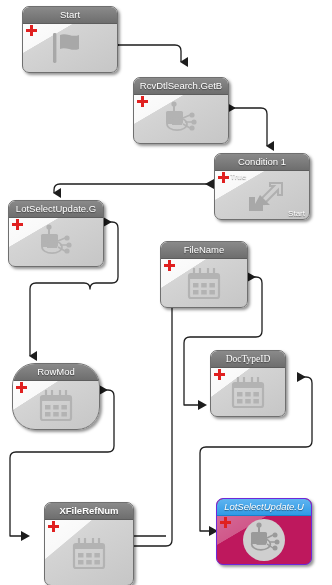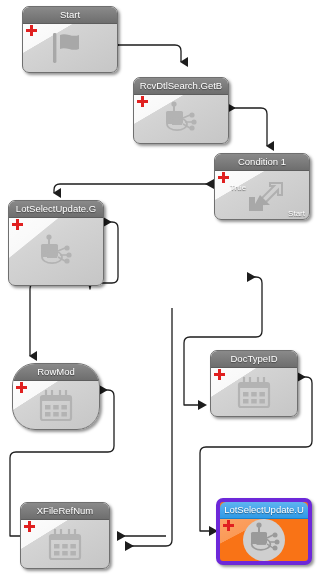--- a/index.html
+++ b/index.html
@@ -72,40 +72,41 @@
   .node .glyph {
     position: absolute;
     left: 0; right: 0; top: 0; bottom: 0;
     display: flex;
     align-items: center;
     justify-content: center;
     z-index: 2;
   }
   
   .node.selected {
-    border: 4px solid #6d28d9;
-    background: #f97316;
+    border: 1px solid #6d28d9;
+    background: #be185d;
+    font-style: italic;
   }
   .node.selected .titlebar {
     background: linear-gradient(#5fb4f0, #2f9ae6);
     border-bottom: 1px solid #1a82cc;
     color: #ffffff;
   }
   .node.selected .wedge {
     background: linear-gradient(to bottom right, rgba(255,255,255,0.35) 0%, rgba(255,255,255,0.28) 42%, rgba(255,255,255,0) 43%);
   }
   .cond-label {
     position: absolute;
     font-size: 8px;
     color: #ffffff;
     text-shadow: 0 1px 1px rgba(0,0,0,0.5);
     z-index: 4;
     white-space: nowrap;
   }
-  .cond-true  { left: 15px; top: 12px; }
+  .cond-true  { left: 15px; top: 1px; }
   .cond-false { right: 4px; bottom: 1px; }
 </style>
 </head>
 <body>
 
 <div id="canvas">
 
   <svg id="wires" viewBox="0 0 332 585" width="332" height="585">
     <defs>
       <marker id="arrowDown" markerWidth="12" markerHeight="12" refX="5" refY="8" orient="auto" markerUnits="userSpaceOnUse">
@@ -222,21 +223,21 @@
       <span class="cond-label cond-false">Start</span>
       <div class="glyph" style="padding-top:6px;">
         <svg width="44" height="34" viewBox="0 0 44 34">
           <path d="M30,2 L42,2 L42,14 L38,14 L38,9 L24,23 L20,19 L34,5 L30,5 Z" fill="none" stroke="#b0b0b0" stroke-width="2"></path>
           <path d="M20,14 L30,24 L23,24 L23,30 L9,30 L9,16 L15,16 L15,23 Z" fill="#a8a8a8"></path>
         </svg>
       </div>
     </div>
   </div>
 
-  <div class="node" style="left:8px; top:200px; width:96px; height:86px;">
+  <div class="node" style="left:8px; top:200px; width:96px; height:67px;">
     <div class="titlebar">LotSelectUpdate.G</div>
     <div class="body">
       <div class="wedge"></div>
       <svg class="plus" viewBox="0 0 11 11">
         <path d="M4,0 H7 V4 H11 V7 H7 V11 H4 V7 H0 V4 H4 Z" fill="#e02020"></path>
       </svg>
       <div class="glyph">
         <svg width="40" height="36" viewBox="0 0 40 36">
           <circle cx="13" cy="3" r="2.6" fill="#b3b3b3"></circle>
           <rect x="12" y="5" width="2" height="5" fill="#b3b3b3"></rect>
@@ -245,23 +246,22 @@
           <rect x="11" y="22" width="10" height="2" fill="#b3b3b3"></rect>
           <circle cx="31" cy="14" r="2.6" fill="#b3b3b3"></circle>
           <circle cx="33" cy="21" r="2.6" fill="#b3b3b3"></circle>
           <circle cx="31" cy="27" r="2.6" fill="#b3b3b3"></circle>
           <path d="M22,17 L29,14 M24,21 L31,21 M22,23 L29,27" stroke="#b3b3b3" stroke-width="1.5" fill="none"></path>
         </svg>
       </div>
     </div>
   </div>
 
-
-  <div class="node" style="left:12px; top:363px; width:88px; height:67px;border-radius:23px;">
-    <div class="titlebar">RowMod</div>
+  <div class="node" style="left:160px; top:241px; width:88px; height:67px;">
+    <div class="titlebar">FileName</div>
     <div class="body">
       <div class="wedge"></div>
       <svg class="plus" viewBox="0 0 11 11">
         <path d="M4,0 H7 V4 H11 V7 H7 V11 H4 V7 H0 V4 H4 Z" fill="#e02020"></path>
       </svg>
       <div class="glyph">
         <svg width="36" height="34" viewBox="0 0 36 34">
           <path d="M8,2 L8,7 Q8,10 11,10 Q14,10 14,7 L14,2" fill="none" stroke="#b3b3b3" stroke-width="2.2"></path>
           <path d="M22,2 L22,7 Q22,10 25,10 Q28,10 28,7 L28,2" fill="none" stroke="#b3b3b3" stroke-width="2.2"></path>
           <rect x="3" y="8" width="30" height="24" rx="2" fill="none" stroke="#b3b3b3" stroke-width="2.2"></rect>
@@ -272,22 +272,22 @@
             <rect x="23.4" y="17" width="5.5" height="4.5"></rect>
             <rect x="7" y="24" width="5.5" height="4.5"></rect>
             <rect x="15.2" y="24" width="5.5" height="4.5"></rect>
             <rect x="23.4" y="24" width="5.5" height="4.5"></rect>
           </g>
         </svg>
       </div>
     </div>
   </div>
 
-  <div class="node" style="left:210px; top:350px; width:88px; height:67px;">
-    <div class="titlebar">DocTypeID</div>
+  <div class="node" style="left:12px; top:363px; width:88px; height:67px;border-radius:23px;">
+    <div class="titlebar">RowMod</div>
     <div class="body">
       <div class="wedge"></div>
       <svg class="plus" viewBox="0 0 11 11">
         <path d="M4,0 H7 V4 H11 V7 H7 V11 H4 V7 H0 V4 H4 Z" fill="#e02020"></path>
       </svg>
       <div class="glyph">
         <svg width="36" height="34" viewBox="0 0 36 34">
           <path d="M8,2 L8,7 Q8,10 11,10 Q14,10 14,7 L14,2" fill="none" stroke="#b3b3b3" stroke-width="2.2"></path>
           <path d="M22,2 L22,7 Q22,10 25,10 Q28,10 28,7 L28,2" fill="none" stroke="#b3b3b3" stroke-width="2.2"></path>
           <rect x="3" y="8" width="30" height="24" rx="2" fill="none" stroke="#b3b3b3" stroke-width="2.2"></rect>
@@ -298,22 +298,22 @@
             <rect x="23.4" y="17" width="5.5" height="4.5"></rect>
             <rect x="7" y="24" width="5.5" height="4.5"></rect>
             <rect x="15.2" y="24" width="5.5" height="4.5"></rect>
             <rect x="23.4" y="24" width="5.5" height="4.5"></rect>
           </g>
         </svg>
       </div>
     </div>
   </div>
 
-  <div class="node" style="left:20px; top:502px; width:90px; height:67px;">
-    <div class="titlebar">XFileRefNum</div>
+  <div class="node" style="left:210px; top:350px; width:76px; height:67px;font-family:Liberation Serif, serif;">
+    <div class="titlebar">DocTypeID</div>
     <div class="body">
       <div class="wedge"></div>
       <svg class="plus" viewBox="0 0 11 11">
         <path d="M4,0 H7 V4 H11 V7 H7 V11 H4 V7 H0 V4 H4 Z" fill="#e02020"></path>
       </svg>
       <div class="glyph">
         <svg width="36" height="34" viewBox="0 0 36 34">
           <path d="M8,2 L8,7 Q8,10 11,10 Q14,10 14,7 L14,2" fill="none" stroke="#b3b3b3" stroke-width="2.2"></path>
           <path d="M22,2 L22,7 Q22,10 25,10 Q28,10 28,7 L28,2" fill="none" stroke="#b3b3b3" stroke-width="2.2"></path>
           <rect x="3" y="8" width="30" height="24" rx="2" fill="none" stroke="#b3b3b3" stroke-width="2.2"></rect>
@@ -324,20 +324,46 @@
             <rect x="23.4" y="17" width="5.5" height="4.5"></rect>
             <rect x="7" y="24" width="5.5" height="4.5"></rect>
             <rect x="15.2" y="24" width="5.5" height="4.5"></rect>
             <rect x="23.4" y="24" width="5.5" height="4.5"></rect>
           </g>
         </svg>
       </div>
     </div>
   </div>
 
+  <div class="node" style="left:44px; top:502px; width:90px; height:84px;font-weight:bold;">
+    <div class="titlebar">XFileRefNum</div>
+    <div class="body">
+      <div class="wedge"></div>
+      <svg class="plus" viewBox="0 0 11 11">
+        <path d="M4,0 H7 V4 H11 V7 H7 V11 H4 V7 H0 V4 H4 Z" fill="#e02020"></path>
+      </svg>
+      <div class="glyph">
+        <svg width="36" height="34" viewBox="0 0 36 34">
+          <path d="M8,2 L8,7 Q8,10 11,10 Q14,10 14,7 L14,2" fill="none" stroke="#b3b3b3" stroke-width="2.2"></path>
+          <path d="M22,2 L22,7 Q22,10 25,10 Q28,10 28,7 L28,2" fill="none" stroke="#b3b3b3" stroke-width="2.2"></path>
+          <rect x="3" y="8" width="30" height="24" rx="2" fill="none" stroke="#b3b3b3" stroke-width="2.2"></rect>
+          <rect x="3" y="8" width="30" height="5" fill="#b3b3b3"></rect>
+          <g fill="#b3b3b3">
+            <rect x="7" y="17" width="5.5" height="4.5"></rect>
+            <rect x="15.2" y="17" width="5.5" height="4.5"></rect>
+            <rect x="23.4" y="17" width="5.5" height="4.5"></rect>
+            <rect x="7" y="24" width="5.5" height="4.5"></rect>
+            <rect x="15.2" y="24" width="5.5" height="4.5"></rect>
+            <rect x="23.4" y="24" width="5.5" height="4.5"></rect>
+          </g>
+        </svg>
+      </div>
+    </div>
+  </div>
+
   <div class="node selected" style="left:216px; top:498px; width:96px; height:67px;">
     <div class="titlebar">LotSelectUpdate.U</div>
     <div class="body">
       <div class="wedge"></div>
       <svg class="plus" viewBox="0 0 11 11">
         <path d="M4,0 H7 V4 H11 V7 H7 V11 H4 V7 H0 V4 H4 Z" fill="#e02020"></path>
       </svg>
       <div class="glyph">
         <svg width="46" height="44" viewBox="0 0 46 44">
           <circle cx="23" cy="22" r="21" fill="#cfcfcf"></circle>

